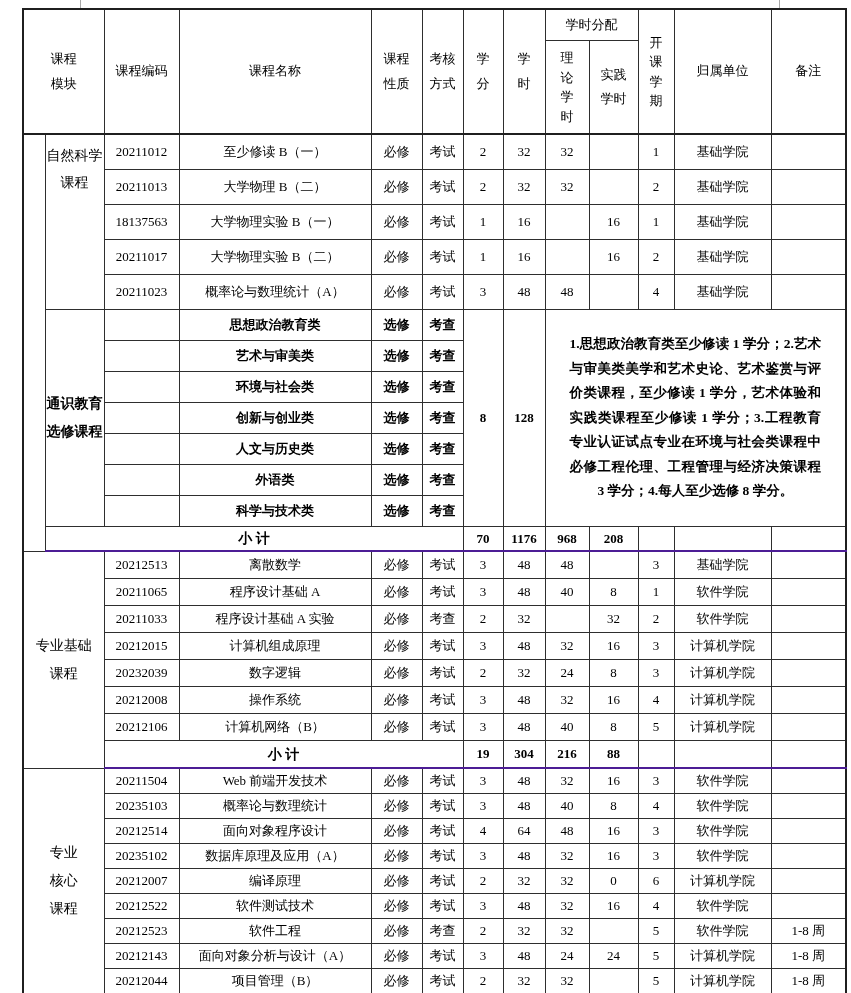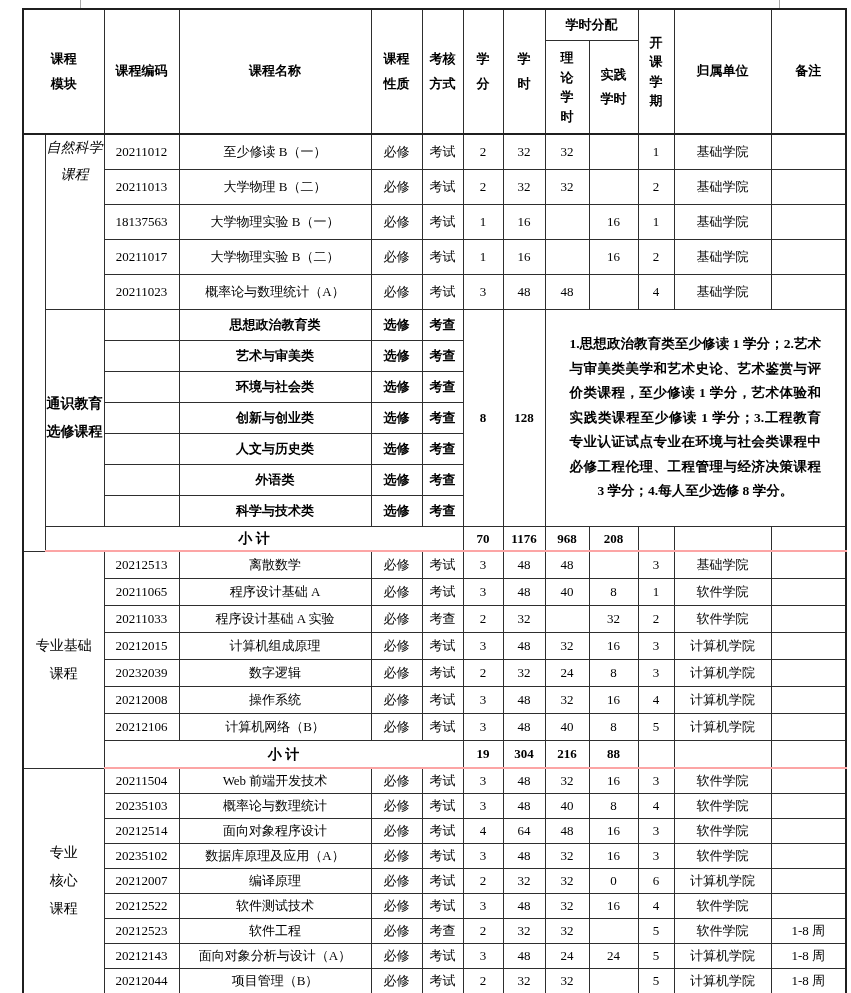--- a/index.html
+++ b/index.html
@@ -20,38 +20,38 @@
     width:823px; table-layout:fixed; border-collapse:collapse;
     border:2px solid #1f1f1f;
   }
   td, th {
     border:1px solid #2e2e2e;
     text-align:center; vertical-align:middle;
     padding:0; font-size:13px; line-height:1.5;
     white-space:pre-line; overflow:hidden;
     font-weight:normal;
   }
-  thead th { font-weight:bold; line-height:1.85; }
+  thead th { font-weight:normal; line-height:1.85; }
   thead { border-bottom:2px solid #1f1f1f; }
   thead th.v4 { line-height:1.5; }
 
   tr.h-head1 > th { height:30px; }
   tr.h-head2 > th { height:92px; }
   tr.h-s1  > td { height:34px; }
   tr.h-s2  > td { height:30px;font-weight:bold; }
   tr.h-sub1> td { height:23px; }
   tr.h-s3  > td { height:26px; }
   tr.h-sub2> td { height:26px; }
   tr.h-s4  > td { height:24px; }
 
   tr.subtotal > td { font-weight:bold; }
-  tr.thick > td { border-bottom:2px solid #fca5a5; }
+  tr.thick > td { border-bottom:2px solid #4c1d95; }
 
   td.module { font-size:14px; line-height:2.0; }
-  td.module-top { vertical-align:top; padding-top:0; line-height:1.9;font-style:italic; }
+  td.module-top { vertical-align:top; padding-top:8px; line-height:1.9; }
   td.note-cell {
     white-space:normal; text-align:justify; text-align-last:center;
     padding:4px 24px; font-size:13.5px; line-height:1.82;
   }
   td.subtotal-label { font-size:14px; }
 </style>
 </head>
 <body>
 
 <div class="sheet">

